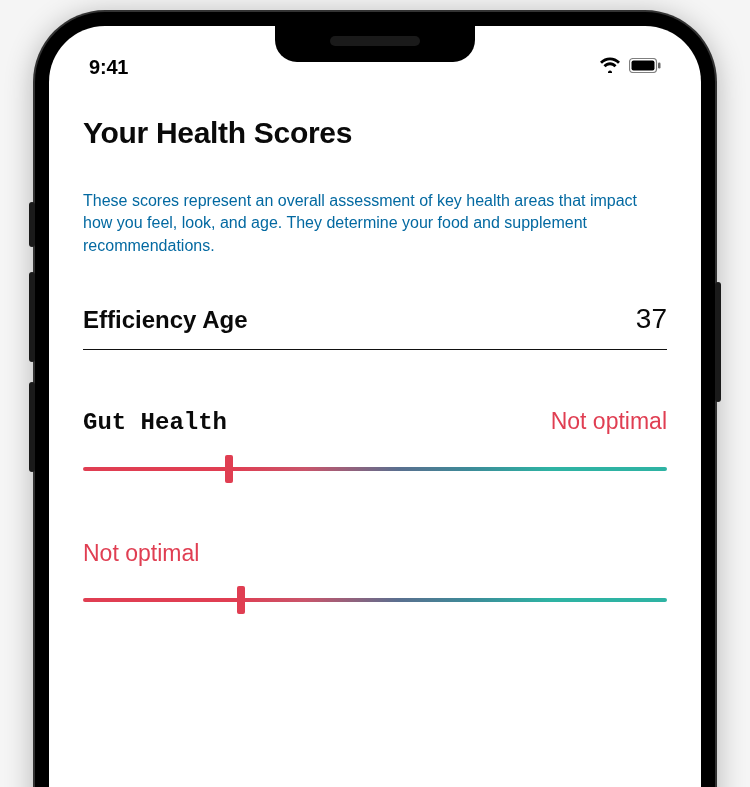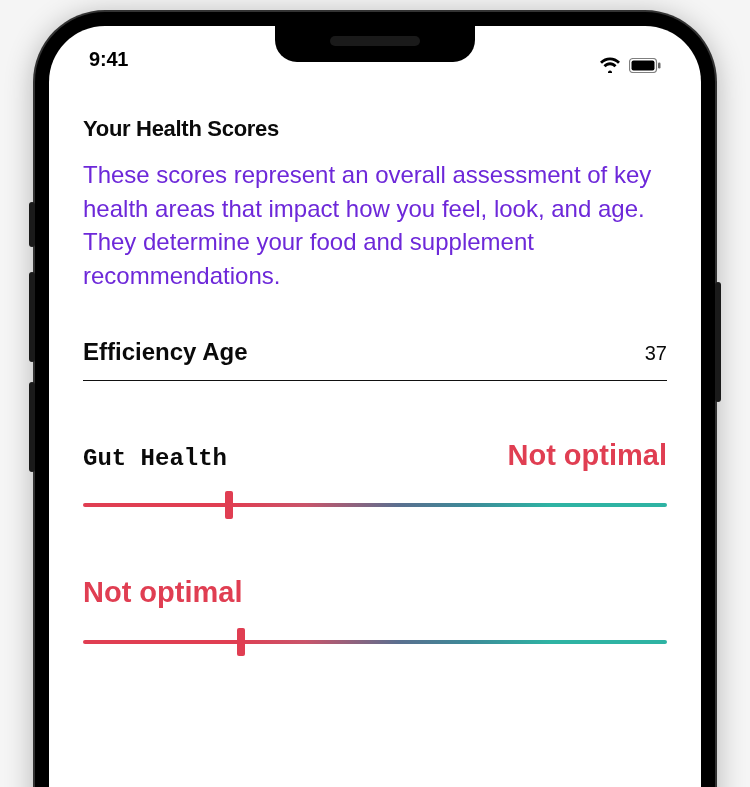--- a/index.html
+++ b/index.html
@@ -70,92 +70,93 @@
       transform: translateX(-50%);
       width: 90px;
       height: 10px;
       background: #1a1a1a;
       border-radius: 6px;
     }
 
     .status-bar {
       display: flex;
       justify-content: space-between;
+      align-items: center;
       padding: 22px 40px 0 40px;
       height: 60px;
     }
     .status-time {
       font-size: 20px;
       font-weight: 600;
       color: #000;
       letter-spacing: -0.2px;
     }
     .status-right {
       display: flex;
       align-items: center;
       gap: 8px;
     }
 
     .content {
       padding: 30px 34px 0 34px;
     }
 
     .page-title {
-      font-size: 22px;
+      font-size: 30px;
       font-weight: 700;
       color: #0a0a0a;
       letter-spacing: -0.3px;
-      margin-bottom: 16px;
+      margin-bottom: 40px;
     }
 
     .description {
-      font-size: 24px;
+      font-size: 16px;
       line-height: 1.4;
-      color: #6d28d9;
+      color: #0369a1;
       font-weight: 400;
       margin-bottom: 46px;
     }
 
     .bio-age-row {
       display: flex;
       justify-content: space-between;
       align-items: baseline;
       padding-bottom: 14px;
       border-bottom: 1px solid #111;
       margin-bottom: 58px;
     }
     .bio-age-label {
       font-size: 24px;
       font-weight: 600;
       color: #0a0a0a;
     }
     .bio-age-value {
-      font-size: 20px;
+      font-size: 28px;
       font-weight: 400;
       color: #0a0a0a;
     }
 
     .score-section {
       margin-bottom: 62px;
     }
     .score-header {
       display: flex;
       justify-content: space-between;
       align-items: baseline;
       margin-bottom: 24px;
     }
     .score-label {
       font-size: 24px;
       font-weight: 600;
       color: #0a0a0a;
       font-family: Liberation Mono, monospace;
     }
     .score-status {
-      font-size: 29px;
-      font-weight: 700;
+      font-size: 23px;
+      font-weight: 400;
       color: #e03e52;
     }
     .score-slider {
       position: relative;
       height: 18px;
     }
     .slider-track {
       position: absolute;
       top: 50%;
       transform: translateY(-50%);

